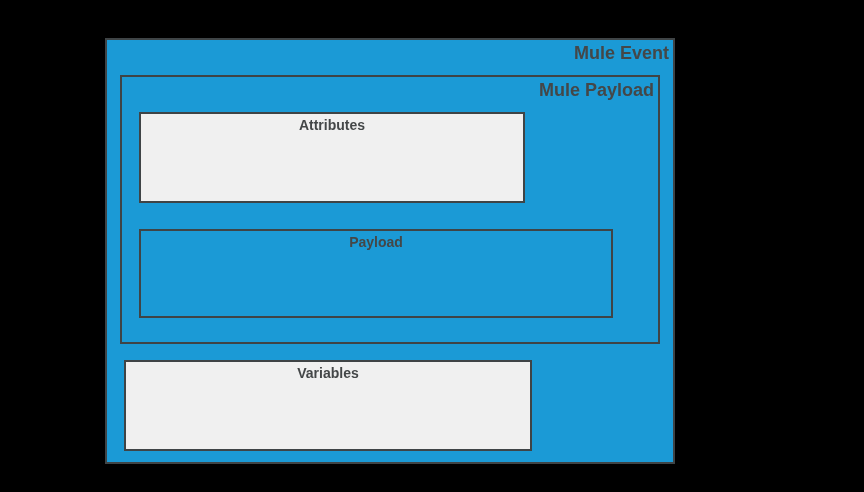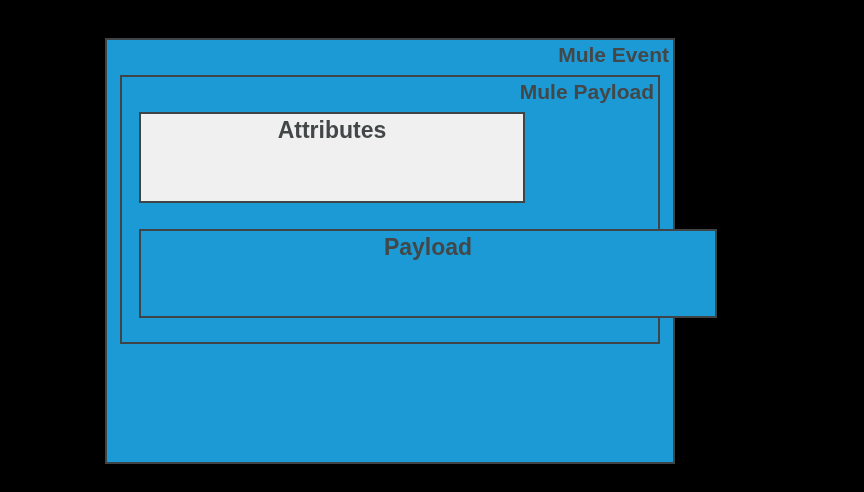--- a/index.html
+++ b/index.html
@@ -57,57 +57,57 @@
     width: 386px;
     height: 91px;
     background: #f0f0f0;
     border-color: #3f4446;
   }
 
   
   #payload {
     left: 139px;
     top: 229px;
-    width: 578px;
+    width: 474px;
     height: 89px;
     background: #1b9ad6;
     border-color: #3f4446;
   }
 
   
   #variables {
     left: 124px;
     top: 360px;
     width: 408px;
     height: 91px;
     background: #f0f0f0;
     border-color: #3f4446;
   }
 
   
   .label-right {
     position: absolute;
     right: 4px;
     top: 3px;
-    font-size: 21px;
+    font-size: 18px;
     font-weight: bold;
     color: #444748;
     letter-spacing: 0px;
     white-space: nowrap;
     line-height: 1.15;
   }
 
   
   .label-center {
     position: absolute;
     left: 0;
     right: 0;
     top: 3px;
     text-align: center;
-    font-size: 23px;
+    font-size: 14px;
     font-weight: bold;
     color: #444748;
     letter-spacing: 0px;
     white-space: nowrap;
     line-height: 1.15;
   }
 </style>
 </head>
 <body>
 
@@ -122,14 +122,17 @@
   </div>
 
   <div class="box" id="attributes">
     <span class="label-center">Attributes</span>
   </div>
 
   <div class="box" id="payload">
     <span class="label-center">Payload</span>
   </div>
 
+  <div class="box" id="variables">
+    <span class="label-center">Variables</span>
+  </div>
 
 </div>
 
 </body></html>

